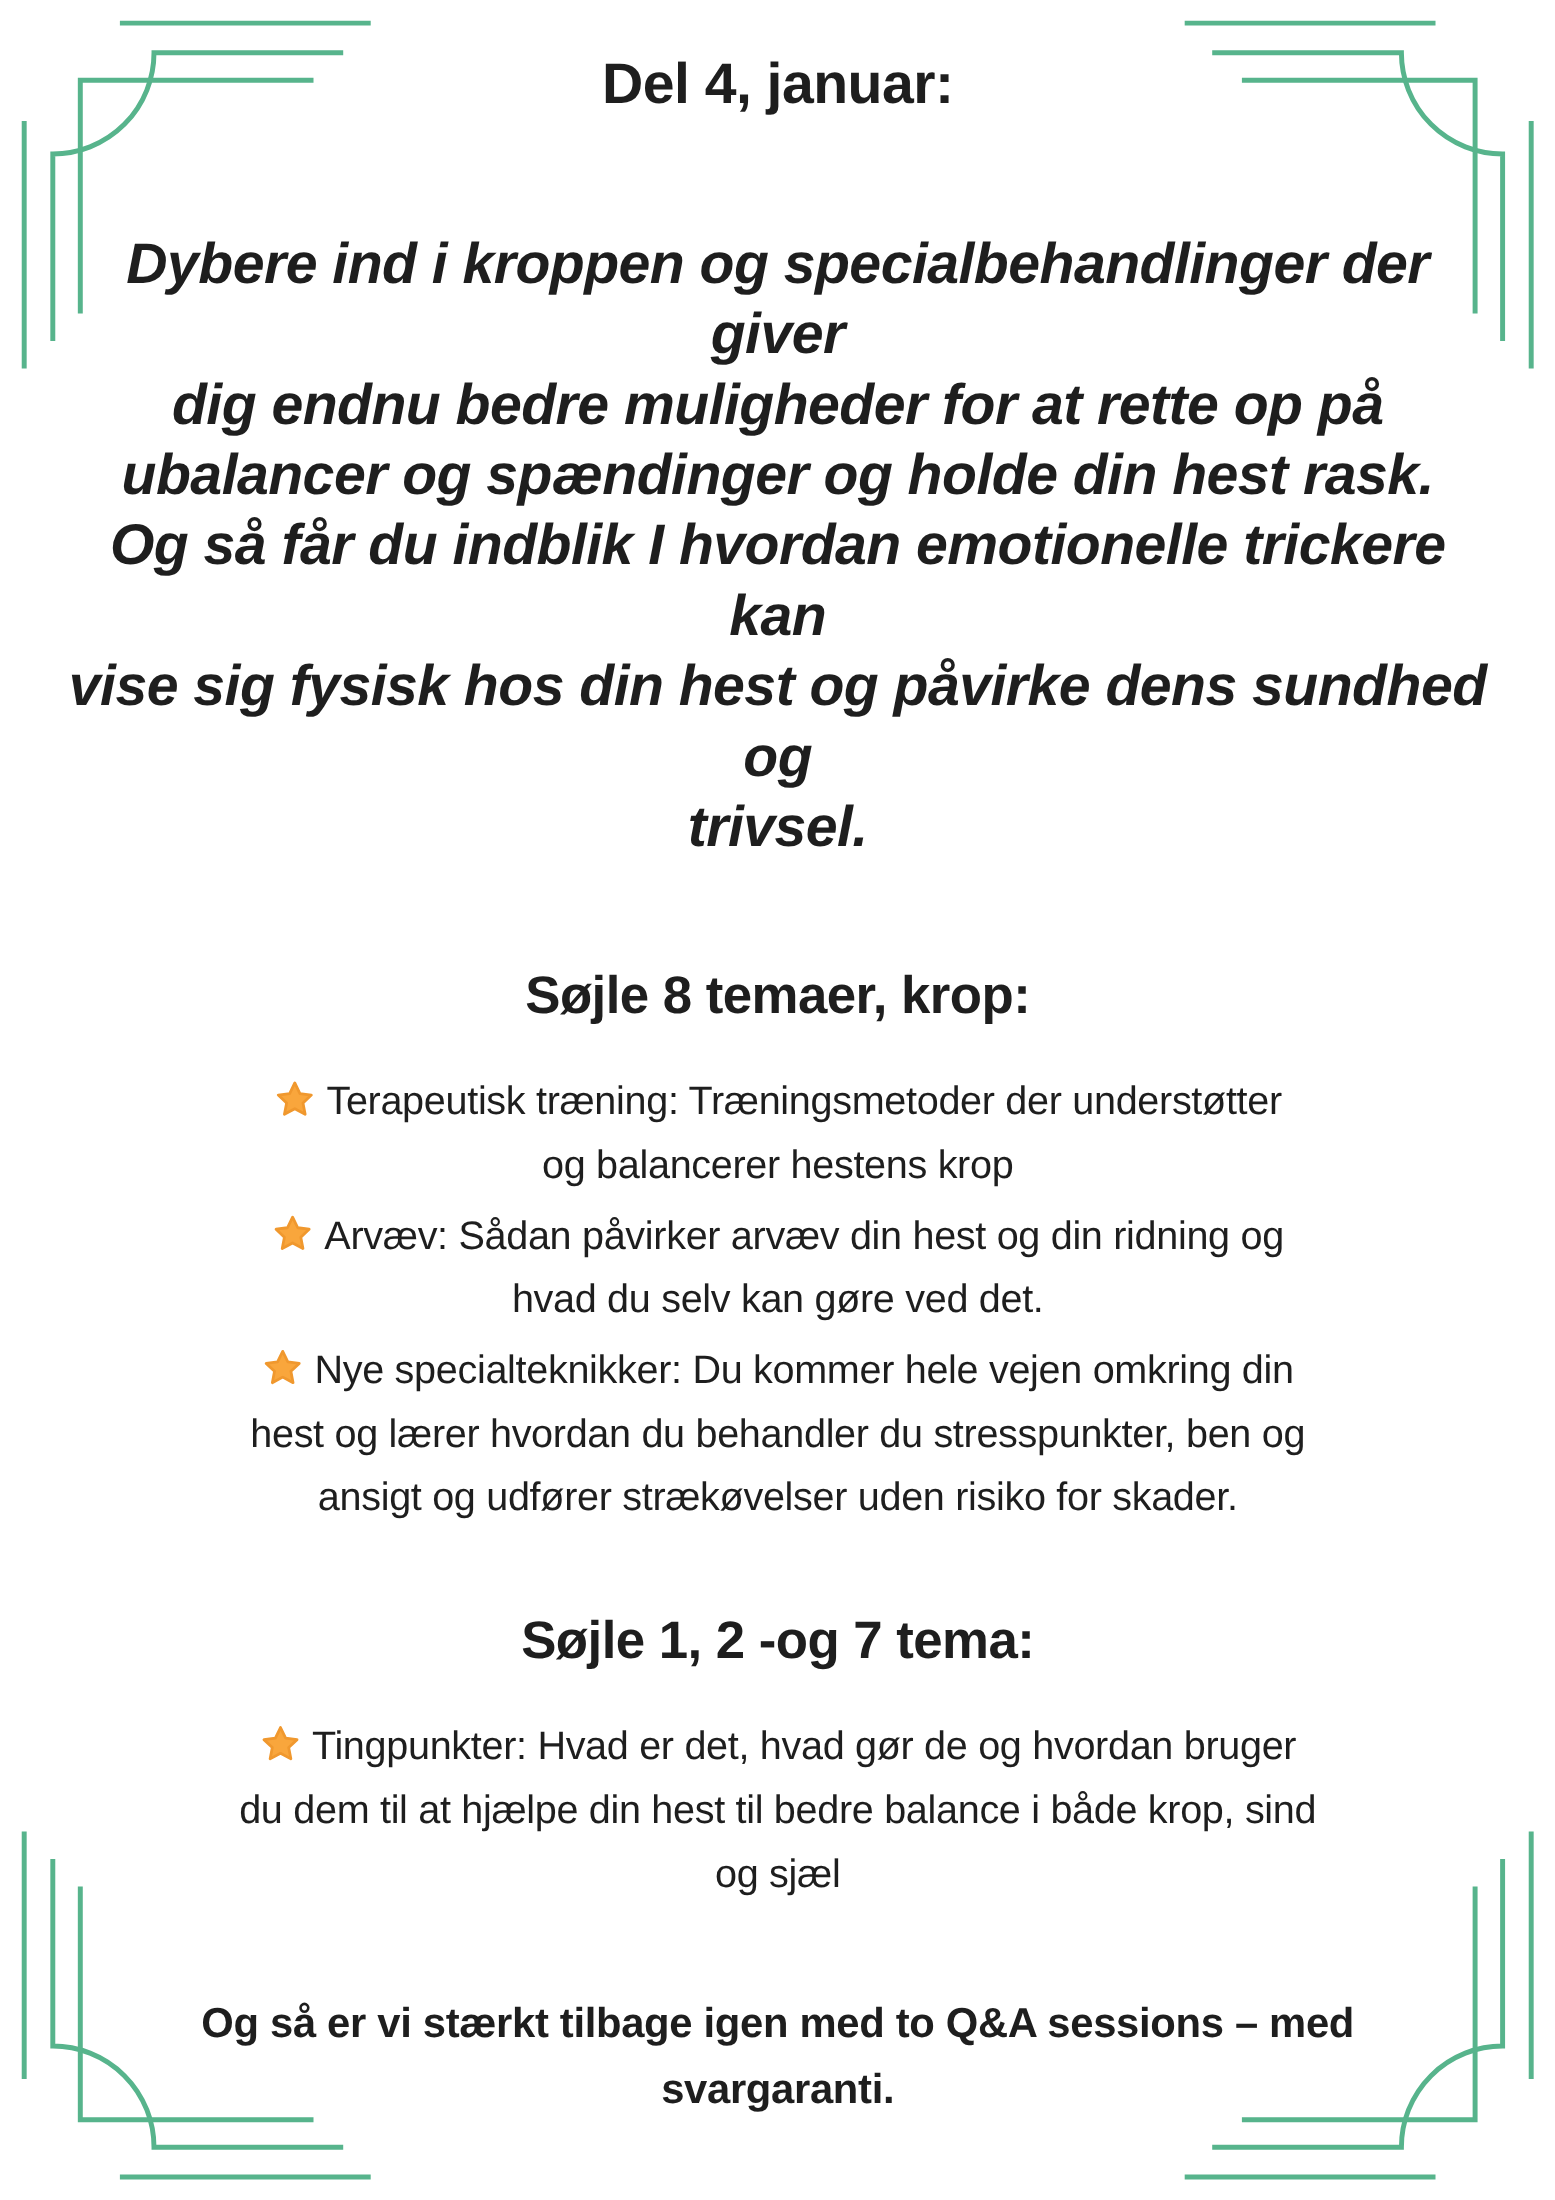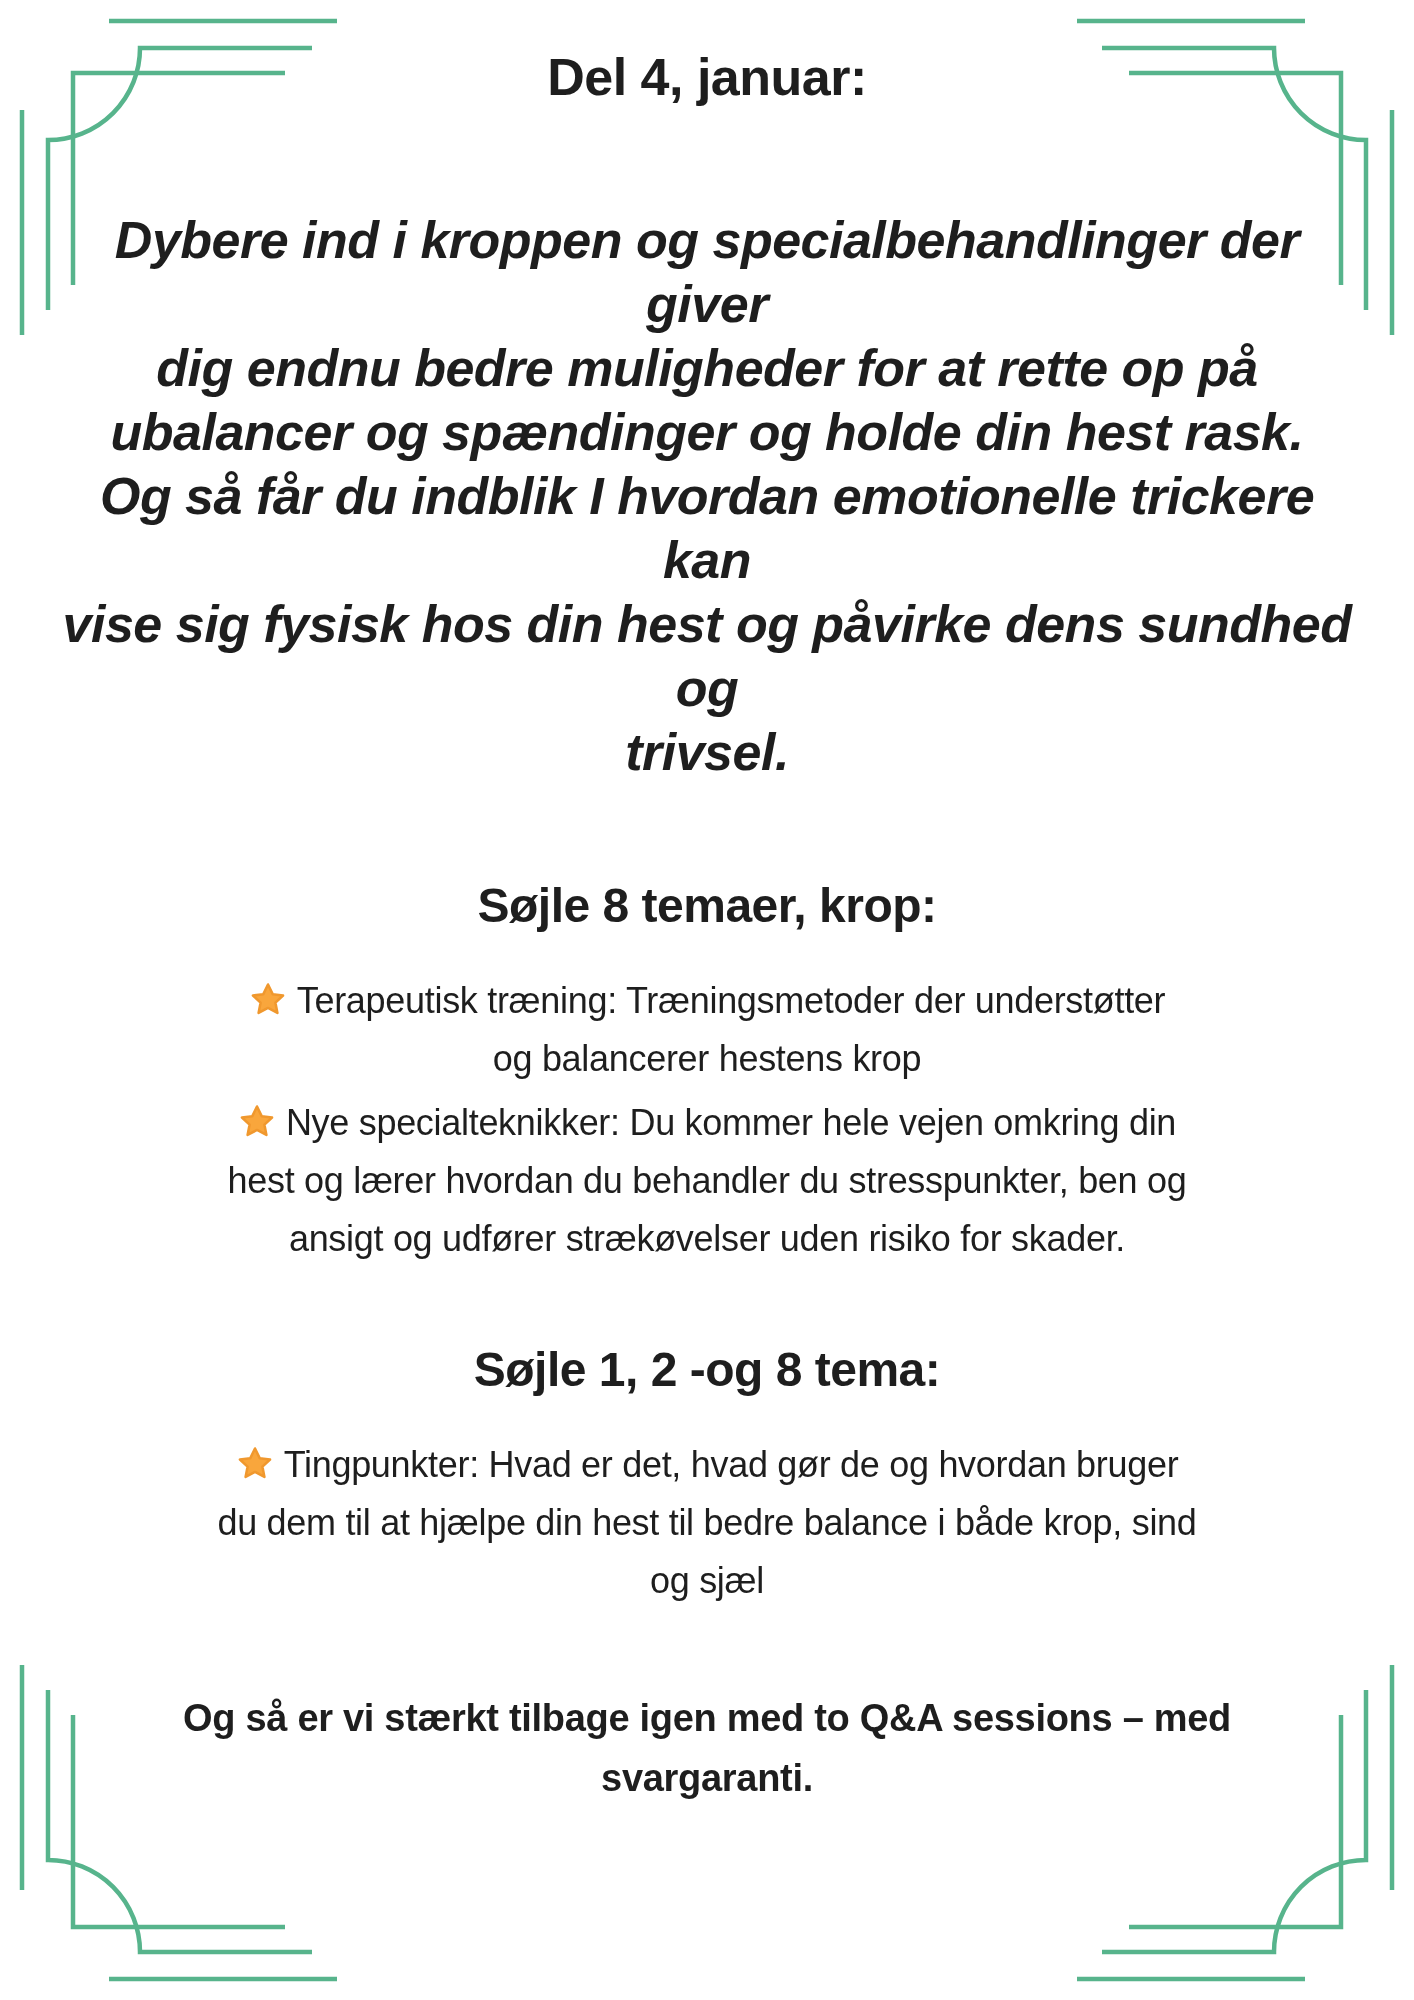--- a/index.html
+++ b/index.html
@@ -129,26 +129,30 @@
 
     <h2 class="section-heading s1">Søjle 8 temaer, krop:</h2>
 
     <div class="theme-list">
       <p class="item"><svg class="star" viewBox="0 0 24 24">
             <path d="M12 2.2l2.95 6.1 6.55.85-4.8 4.55 1.25 6.5L12 17l-5.95 3.2 1.25-6.5L2.5 9.15l6.55-.85z" fill="#f9a63c" stroke="#f0982e" stroke-width="1.6" stroke-linejoin="round"></path>
           </svg><span class="lead"></span><span class="lead">Terapeutisk træning</span><span class="rest">: Træningsmetoder der understøtter
 og balancerer hestens krop</span></p>
       <p class="item"><svg class="star" viewBox="0 0 24 24">
             <path d="M12 2.2l2.95 6.1 6.55.85-4.8 4.55 1.25 6.5L12 17l-5.95 3.2 1.25-6.5L2.5 9.15l6.55-.85z" fill="#f9a63c" stroke="#f0982e" stroke-width="1.6" stroke-linejoin="round"></path>
+          </svg><span class="lead"></span><span class="lead">Arvæv</span><span class="rest">: Sådan påvirker arvæv din hest og din ridning og
+hvad du selv kan gøre ved det.</span></p>
+      <p class="item"><svg class="star" viewBox="0 0 24 24">
+            <path d="M12 2.2l2.95 6.1 6.55.85-4.8 4.55 1.25 6.5L12 17l-5.95 3.2 1.25-6.5L2.5 9.15l6.55-.85z" fill="#f9a63c" stroke="#f0982e" stroke-width="1.6" stroke-linejoin="round"></path>
           </svg><span class="lead"></span><span class="lead">Nye specialteknikker</span><span class="rest">: Du kommer hele vejen omkring din
 hest og lærer hvordan du behandler du stresspunkter, ben og
 ansigt og udfører strækøvelser uden risiko for skader.</span></p>
     </div>
 
-    <h2 class="section-heading s2">Søjle 1, 2 -og 8 tema:</h2>
+    <h2 class="section-heading s2">Søjle 1, 2 -og 7 tema:</h2>
 
     <div class="theme-list">
       <p class="item"><svg class="star" viewBox="0 0 24 24">
             <path d="M12 2.2l2.95 6.1 6.55.85-4.8 4.55 1.25 6.5L12 17l-5.95 3.2 1.25-6.5L2.5 9.15l6.55-.85z" fill="#f9a63c" stroke="#f0982e" stroke-width="1.6" stroke-linejoin="round"></path>
           </svg><span class="lead"></span><span class="lead">Tingpunkter</span><span class="rest">: Hvad er det, hvad gør de og hvordan bruger
 du dem til at hjælpe din hest til bedre balance i både krop, sind
 og sjæl</span></p>
     </div>
 
     <p class="closing">Og så er vi stærkt tilbage igen med to Q&amp;A sessions – med

